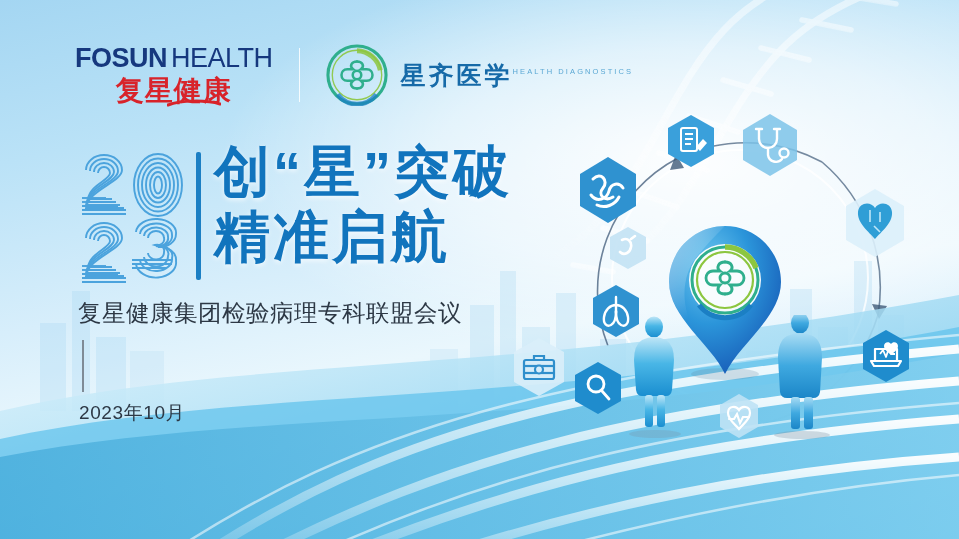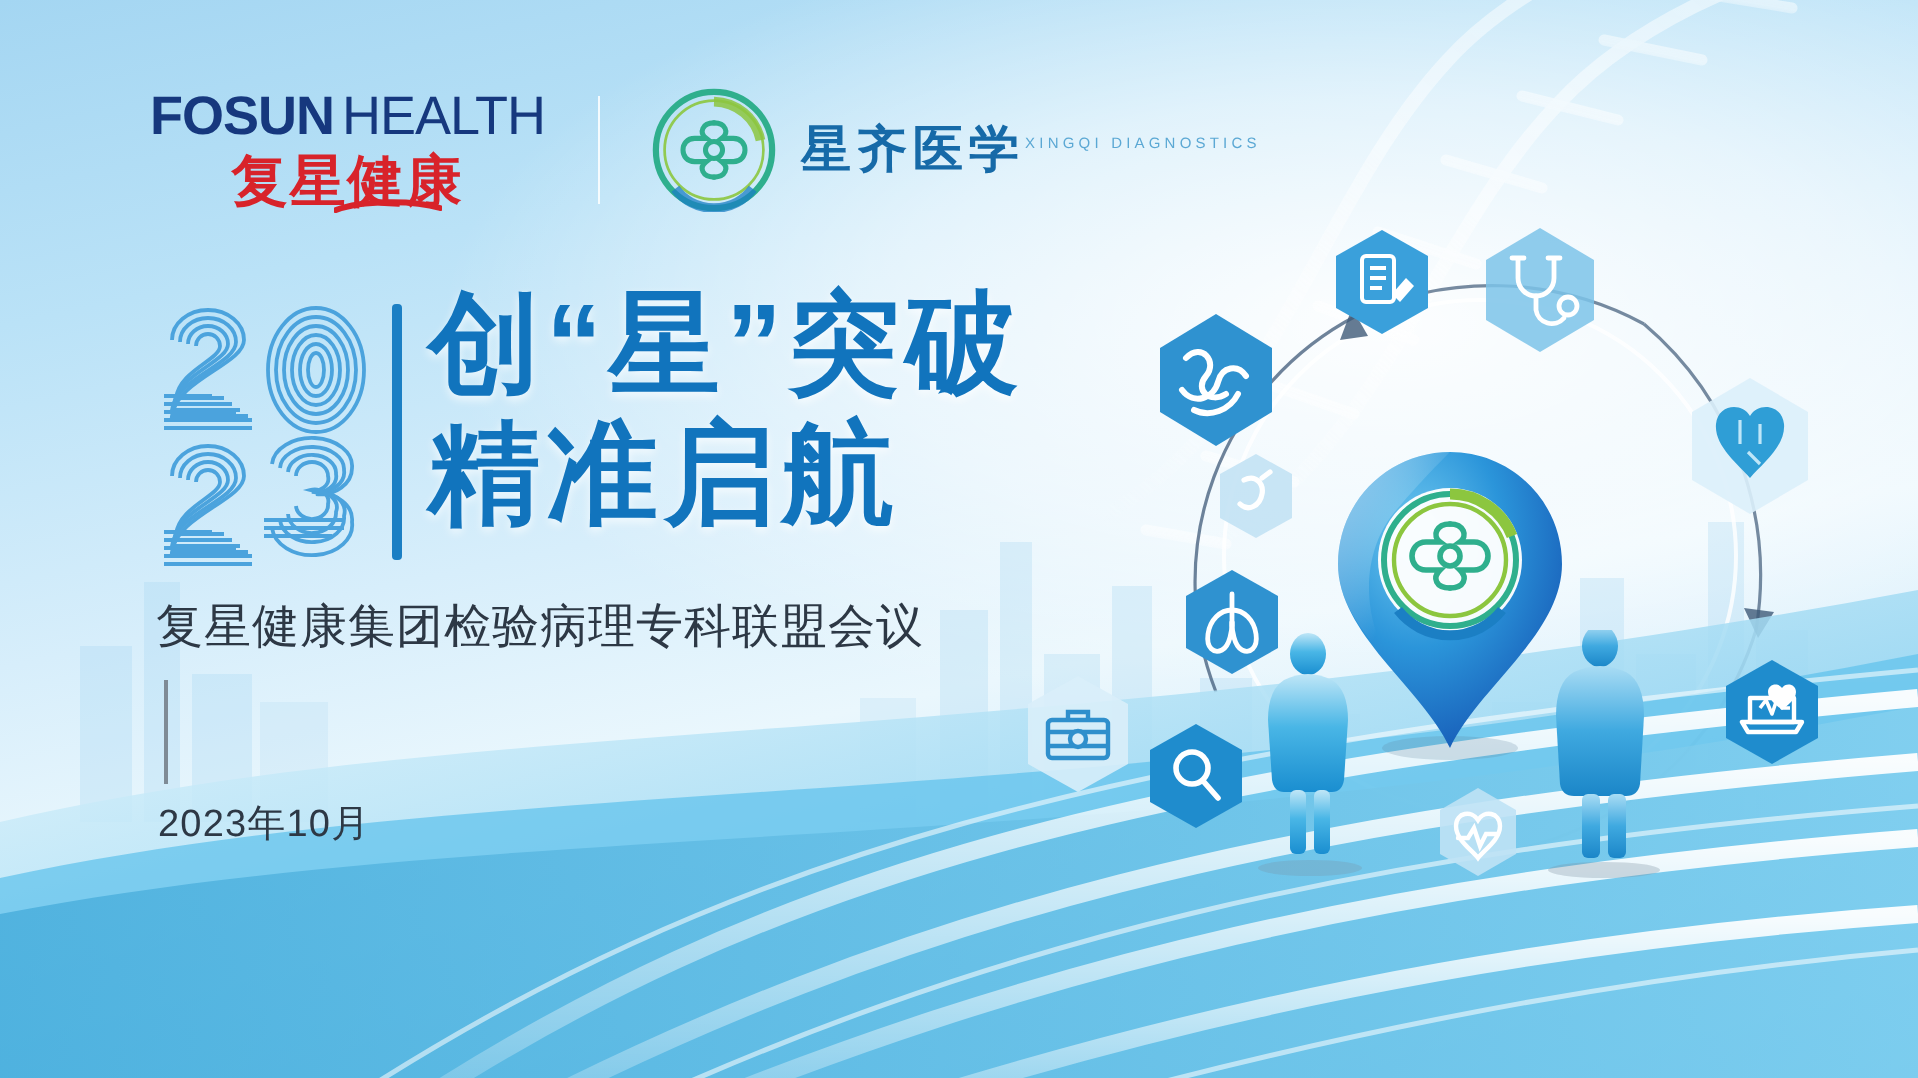--- a/index.html
+++ b/index.html
@@ -168,21 +168,21 @@
         <path d="M32 7 A25 25 0 0 1 56 27" fill="none" stroke="#8cc63f" stroke-width="5" opacity=".85"></path>
         <path d="M12 52 A25 25 0 0 0 52 52" fill="none" stroke="#1b7fc4" stroke-width="5" opacity=".75"></path>
         <g fill="none" stroke="#2faf8d" stroke-width="2.6" stroke-linecap="round">
           <path d="M32 18 c6 0 8 5 4 8 h6 c4 0 6 3 6 6 s-2 6-6 6 h-6 c4 3 2 8-4 8"></path>
           <path d="M32 18 c-6 0 -8 5 -4 8 h-6 c-4 0 -6 3 -6 6 s2 6 6 6 h6 c-4 3 -2 8 4 8"></path>
           <circle cx="32" cy="32" r="4.4"></circle>
         </g>
       </svg>
       <div class="xq-txt">
         <div class="xq-cn">星齐医学</div>
-        <div class="xq-en">XINGQI DIAGNOSTICS</div>
+        <div class="xq-en">HEALTH DIAGNOSTICS</div>
       </div>
     </div>
   </div>
 
   <svg class="year" viewBox="0 0 108 135">
     <defs>
       <pattern id="stripe" width="108" height="4.1" patternUnits="userSpaceOnUse">
         <rect width="108" height="1.9" fill="#4ba3dd"></rect>
       </pattern>
       <clipPath id="c20">

